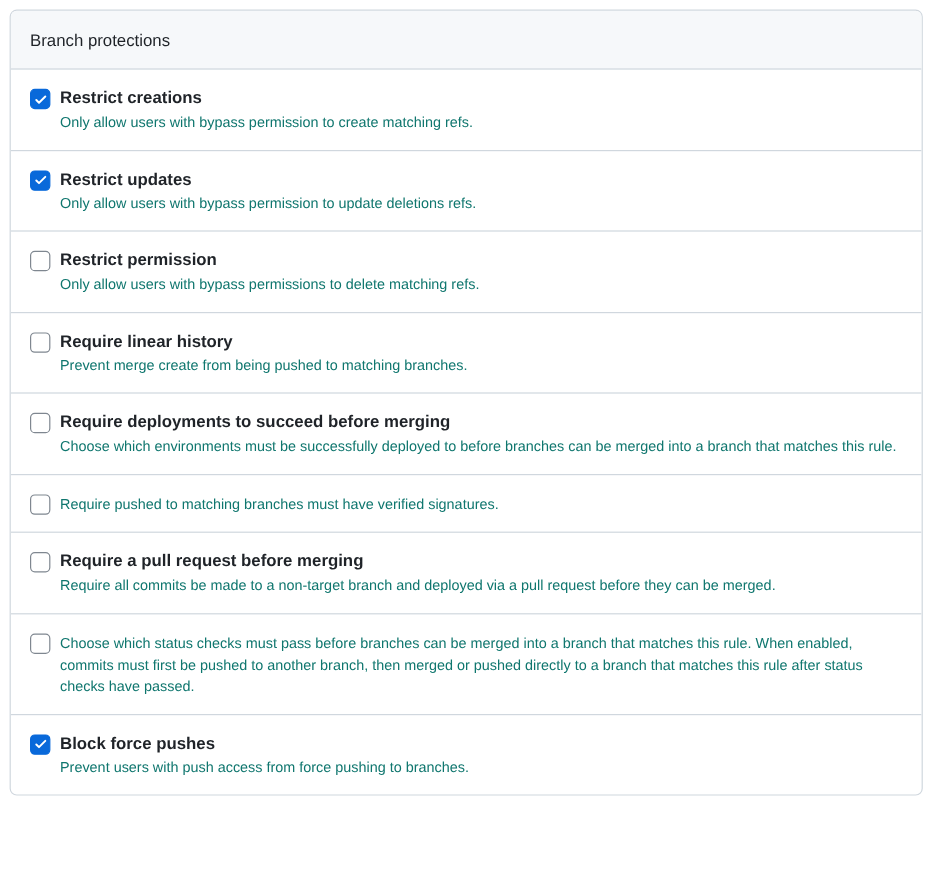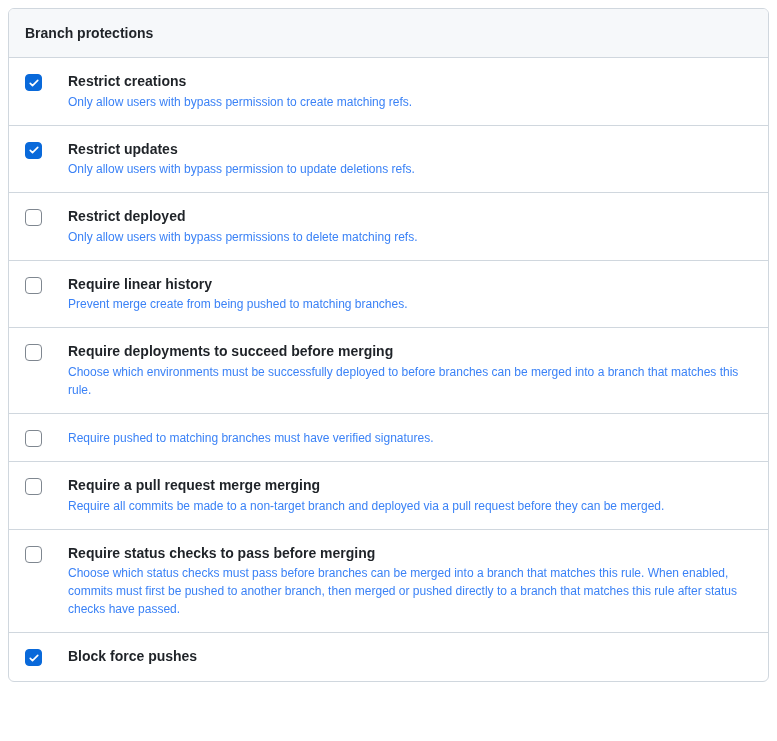--- a/index.html
+++ b/index.html
@@ -18,34 +18,34 @@
     overflow: hidden;
   }
   .panel-header {
     background: #f6f8fa;
     padding: 16px 16px;
     border-bottom: 1px solid #d0d7de;
   }
   .panel-header h2 {
     margin: 0;
     font-size: 14px;
-    font-weight: 700;
+    font-weight: 400;
     color: #1f2328;
   }
   .rule-list {
     list-style: none;
     margin: 0;
     padding: 0;
   }
   .rule-item {
     display: flex;
     align-items: flex-start;
     padding: 14px 16px 14px 16px;
     border-bottom: 1px solid #d0d7de;
-    gap: 26px;
+    gap: 8px;
   }
   .rule-item:last-child {
     border-bottom: none;
     justify-content: center;
   }
   .checkbox {
     flex: 0 0 auto;
     width: 17px;
     height: 17px;
     border-radius: 4px;
@@ -74,21 +74,21 @@
   }
   .rule-title {
     font-weight: 600;
     font-size: 14px;
     color: #1f2328;
     line-height: 1.4;
     cursor: pointer;
   }
   .rule-desc {
     font-size: 12px;
-    color: #3b82f6;
+    color: #0f766e;
     line-height: 1.5;
     margin-top: 1px;
   }
 </style>
 </head>
 <body>
 
 <div class="panel">
   <div class="panel-header">
     <h2>Branch protections</h2>
@@ -112,21 +112,21 @@
           </svg>
         </span>
         <div class="rule-body">
           <div class="rule-title">Restrict updates</div>
           <div class="rule-desc">Only allow users with bypass permission to update deletions refs.</div>
         </div>
       </li>
       <li class="rule-item">
         <span class="checkbox unchecked"></span>
         <div class="rule-body">
-          <div class="rule-title">Restrict deployed</div>
+          <div class="rule-title">Restrict permission</div>
           <div class="rule-desc">Only allow users with bypass permissions to delete matching refs.</div>
         </div>
       </li>
       <li class="rule-item">
         <span class="checkbox unchecked"></span>
         <div class="rule-body">
           <div class="rule-title">Require linear history</div>
           <div class="rule-desc">Prevent merge create from being pushed to matching branches.</div>
         </div>
       </li>
@@ -139,35 +139,35 @@
       </li>
       <li class="rule-item">
         <span class="checkbox unchecked"></span>
         <div class="rule-body">
           <div class="rule-desc">Require pushed to matching branches must have verified signatures.</div>
         </div>
       </li>
       <li class="rule-item">
         <span class="checkbox unchecked"></span>
         <div class="rule-body">
-          <div class="rule-title">Require a pull request merge merging</div>
+          <div class="rule-title">Require a pull request before merging</div>
           <div class="rule-desc">Require all commits be made to a non-target branch and deployed via a pull request before they can be merged.</div>
         </div>
       </li>
       <li class="rule-item">
         <span class="checkbox unchecked"></span>
         <div class="rule-body">
-          <div class="rule-title">Require status checks to pass before merging</div>
           <div class="rule-desc">Choose which status checks must pass before branches can be merged into a branch that matches this rule. When enabled, commits must first be pushed to another branch, then merged or pushed directly to a branch that matches this rule after status checks have passed.</div>
         </div>
       </li>
       <li class="rule-item">
         <span class="checkbox checked">
           <svg viewBox="0 0 16 16" fill="none">
             <path d="M3 8.5L6 11.5L13 4.5" stroke="#ffffff" stroke-width="2.2" stroke-linecap="round" stroke-linejoin="round"></path>
           </svg>
         </span>
         <div class="rule-body">
           <div class="rule-title">Block force pushes</div>
+          <div class="rule-desc">Prevent users with push access from force pushing to branches.</div>
         </div>
       </li>
     </ul>
 </div>
 
 </body></html>

